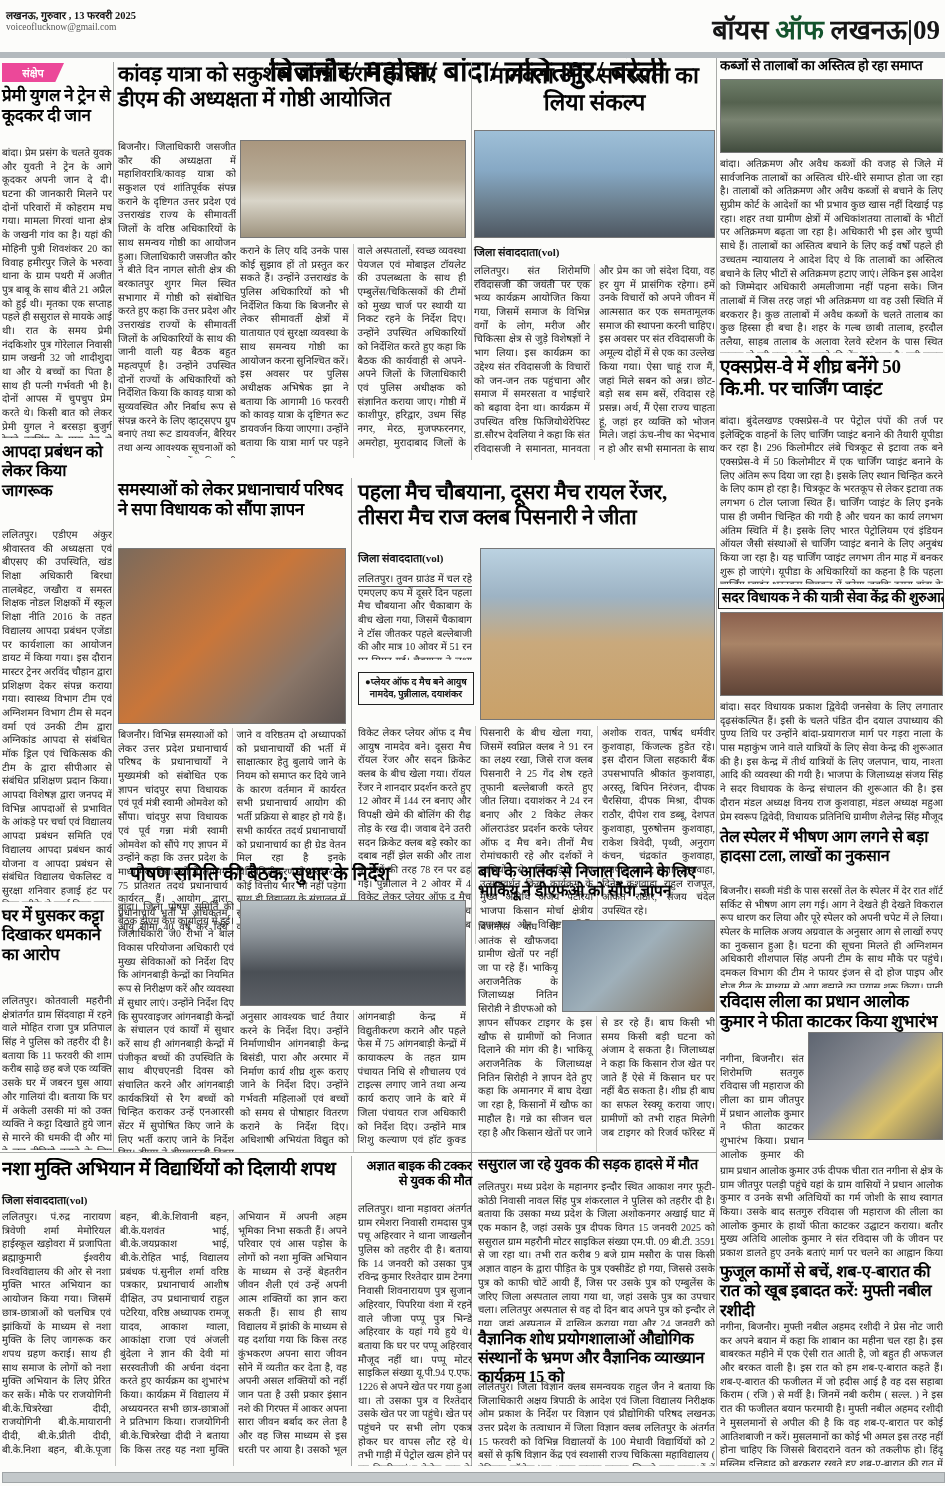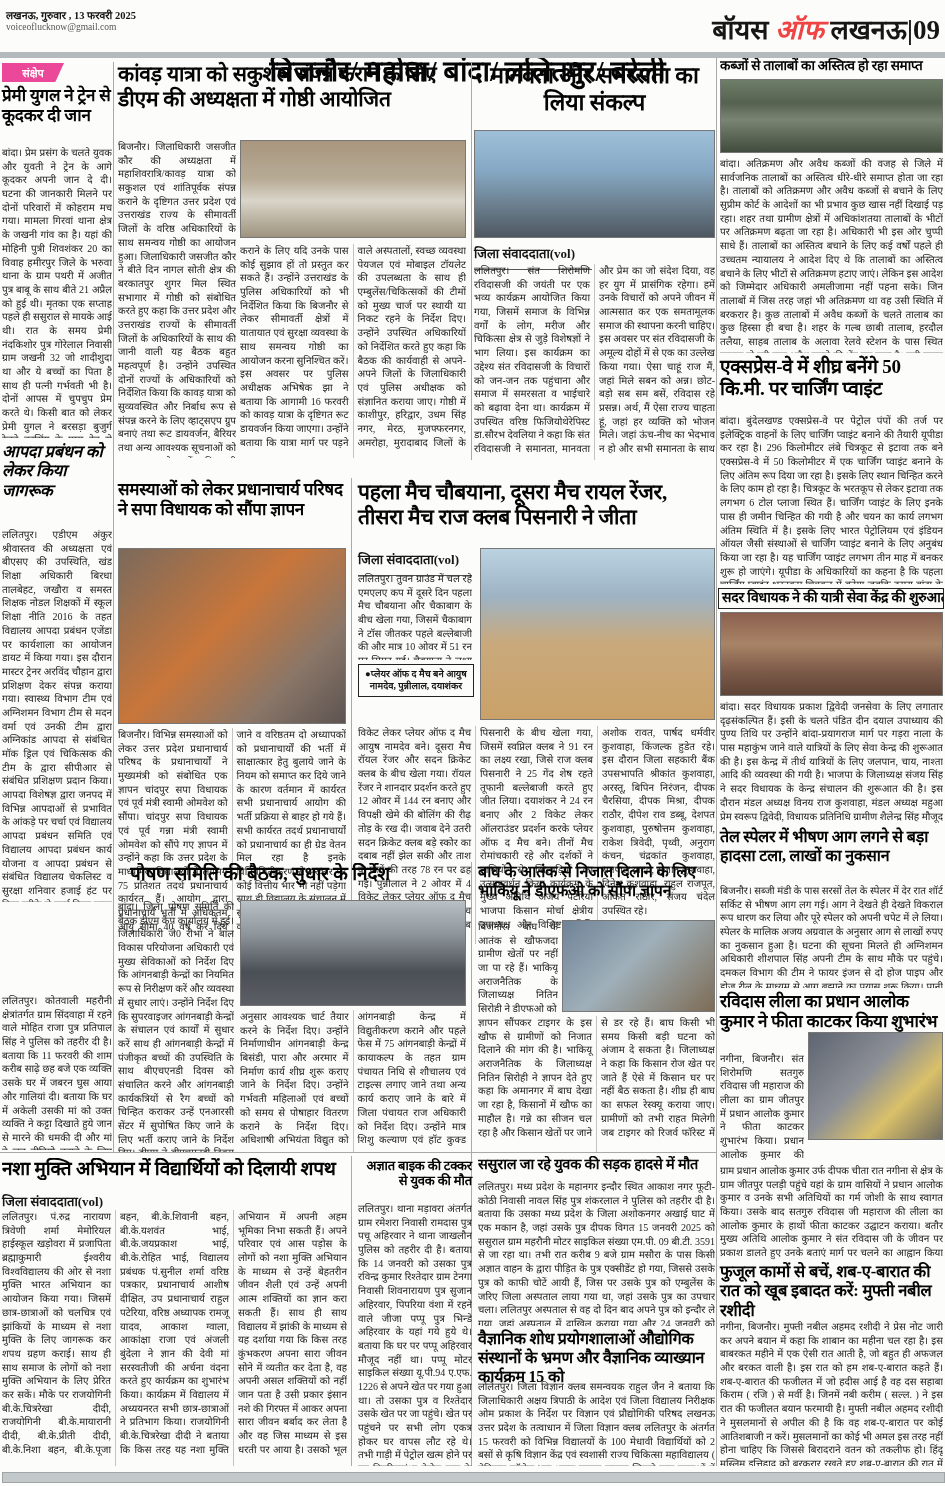--- a/index.html
+++ b/index.html
@@ -3,29 +3,29 @@
 <meta charset="utf-8">
 <style>
   html,body{margin:0;padding:0;background:#e8e8e4;}
   #page{position:relative;width:945px;height:1486px;background:#fcfcfa;margin:0 auto;overflow:hidden;
         font-family:"Liberation Serif","DejaVu Serif",serif;color:#161616;}
   .abs{position:absolute;}
   .head{font-weight:700;color:#050505;line-height:1.18;letter-spacing:-0.2px;}
   .body{font-size:10px;line-height:1.37;text-align:justify;color:#1c1c1c;overflow:hidden;}
   .cols2{column-count:2;column-gap:9px;column-rule:1px solid #c3c3c0;}
   .cols3{column-count:3;column-gap:9px;column-rule:1px solid #c3c3c0;}
-  .byline{font-weight:700;font-size:13px;border-bottom:1px solid #555;padding-bottom:7px;font-family:Liberation Serif, serif;}
+  .byline{font-weight:700;font-size:11px;border-bottom:1px solid #555;padding-bottom:21px;font-family:Liberation Serif, serif;}
   .photo{background:#9a9a90;box-shadow:inset 0 0 0 1px #777;}
   .vline{width:1px;background:#a8aaa8;}
   .hline{height:1px;background:#a8aaa8;}
   .brief{background:#ec4899;color:#fff;font-weight:700;font-size:11px;text-align:center;
          clip-path:polygon(0 0,100% 0,86% 100%,0 100%);padding-top:2px;}
-  .playerbox{border:1.5px solid #222;font-weight:700;font-size:9.5px;line-height:1.3;padding:3px 4px;text-align:center;}
+  .playerbox{border:1.5px solid #222;font-weight:700;font-size:9.5px;line-height:1.3;padding:3px 4px;text-align:center;margin-top:8px;}
   .masthead{font-weight:700;}
-  .masthead .gray{color:#ef4444;font-style:italic;}
+  .masthead .gray{color:#14532d;}
   .boxedhead{border:1.5px solid #222;padding:1px 3px;}
 </style>
 </head>
 <body>
 
 <div id="page">
 
   <div class="abs" style="left:6px;top:8px;width:205px;">
     <div style="font-size:10.5px;font-weight:700;">लखनऊ, गुरुवार , 13 फरवरी 2025</div>
     <div style="font-size:9.5px;color:#555;">voiceoflucknow@gmail.com</div>
@@ -44,23 +44,24 @@
   <div class="abs vline" style="left:471px;top:62px;height:398px;"></div>
   <div class="abs vline" style="left:471px;top:862px;height:604px;"></div>
   <div class="abs vline" style="left:716px;top:58px;height:1408px;"></div>
   <div class="abs hline" style="left:0;top:1152px;width:716px;"></div>
 
   <div class="abs brief" style="left:2px;top:63px;width:62px;height:17px;">संक्षेप</div>
 
   <div class="abs head" style="left:2px;top:86px;width:110px;font-size:17px;">प्रेमी युगल ने ट्रेन से कूदकर दी जान</div>
   <div class="abs body" style="left:2px;top:146px;width:110px;height:292px;">बांदा। प्रेम प्रसंग के चलते युवक और युवती ने ट्रेन के आगे कूदकर अपनी जान दे दी। घटना की जानकारी मिलने पर दोनों परिवारों में कोहराम मच गया। मामला गिरवां थाना क्षेत्र के जखनी गांव का है। यहां की मोहिनी पुत्री शिवशंकर 20 का विवाह हमीरपुर जिले के भरुवा थाना के ग्राम पथरी में अजीत पुत्र बाबू के साथ बीते 21 अप्रैल को हुई थी। मृतका एक सप्ताह पहले ही ससुराल से मायके आई थी। रात के समय प्रेमी नंदकिशोर पुत्र गोरेलाल निवासी ग्राम जखनी 32 जो शादीशुदा था और ये बच्चों का पिता है साथ ही पत्नी गर्भवती भी है। दोनों आपस में चुपचुप प्रेम करते थे। किसी बात को लेकर प्रेमी युगल ने बरसड़ा बुजुर्ग रेलवे क्रासिंग के पास ट्रेन से कटकर अपनी जान दे दी। घटना की जानकारी मिलने पर दोनों परिवारों के लोगों में कोहराम मच गया। युवक और युवती के परिजन इस घटना के बारे में कुछ भी बताने को तैयार नहीं हैं। पुलिस क्षेत्राधिकारी नरैनी अंबुजा त्रिवेदी ने कहा कि मामले की जांच की जा रही है। पुलिस ने शवों का पंचनामा कर पोस्टमार्टम के लिए मेडिकल कालेज भेज दिया है।</div>
 
-  <div class="abs head" style="left:2px;top:442px;width:110px;font-size:16.5px;font-style:italic;">आपदा प्रबंधन को लेकर किया जागरूक</div>
+  <div class="abs head" style="left:2px;top:442px;width:110px;font-size:16.5px;">आपदा प्रबंधन को लेकर किया जागरूक</div>
   <div class="abs body" style="left:2px;top:528px;width:110px;height:374px;">ललितपुर। एडीएम अंकुर श्रीवास्तव की अध्यक्षता एवं बीएसए की उपस्थिति, खंड शिक्षा अधिकारी बिरधा तालबेहट, जखौरा व समस्त शिक्षक नोडल शिक्षकों में स्कूल शिक्षा नीति 2016 के तहत विद्यालय आपदा प्रबंधन एजेंडा पर कार्यशाला का आयोजन डायट में किया गया। इस दौरान मास्टर ट्रेनर अरविंद चौहान द्वारा प्रशिक्षण देकर संपन्न कराया गया। स्वास्थ्य विभाग टीम एवं अग्निशमन विभाग टीम से मदन वर्मा एवं उनकी टीम द्वारा अग्निकांड आपदा से संबंधित मॉक ड्रिल एवं चिकित्सक की टीम के द्वारा सीपीआर से संबंधित प्रशिक्षण प्रदान किया। आपदा विशेषज्ञ द्वारा जनपद में विभिन्न आपदाओं से प्रभावित के आंकड़े पर चर्चा एवं विद्यालय आपदा प्रबंधन समिति एवं विद्यालय आपदा प्रबंधन कार्य योजना व आपदा प्रबंधन से संबंधित विद्यालय चेकलिस्ट व सुरक्षा शनिवार हजाई हंट पर किस तरीके से कार्य किया जाना चाहिए, इससे संबंधित प्रस्तावित कार्य योजना एवं बच्चों द्वारा ग्रुप के माध्यम से विद्यालय के आसपास एवं विद्यालय के रास्ते में आने वाले जोखिम का आंकलन भी चिन्हिकरण और सुरक्षित शनिवार में विस्तृत चर्चा एवं अभिभावक गोष्ठी में करके आपदा प्रबंधन के बारे में जागरूक करना आदि पर विस्तार चर्चा किया गया।</div>
 
+  <div class="abs head" style="left:2px;top:906px;width:110px;font-size:16.5px;">घर में घुसकर कट्टा दिखाकर धमकाने का आरोप</div>
   <div class="abs body" style="left:2px;top:994px;width:110px;height:156px;">ललितपुर। कोतवाली महरौनी क्षेत्रांतर्गत ग्राम सिंदवाहा में रहने वाले मोहित राजा पुत्र प्रतिपाल सिंह ने पुलिस को तहरीर दी है। बताया कि 11 फरवरी की शाम करीब साढ़े छह बजे एक व्यक्ति उसके घर में जबरन घुस आया और गालियां दी। बताया कि घर में अकेली उसकी मां को उक्त व्यक्ति ने कट्टा दिखाते हुये जान से मारने की धमकी दी और मां ने जब वीडियो बनाने के लिए मोबाइल उठाया तो उक्त व्यक्ति वहां से भाग गया। मोहित राजा ने पुलिस से मामले में जांच करायी जाकर उक्त व्यक्ति के खिलाफ कार्यवाही किये जाने की गुहार लगायी है।</div>
 
   <div class="abs head" style="left:118px;top:62px;width:350px;font-size:21px;">कांवड़ यात्रा को सकुशल संपन्न कराने के लिए डीएम की अध्यक्षता में गोष्ठी आयोजित</div>
   <div class="abs photo" style="left:240px;top:140px;width:226px;height:98px;background:linear-gradient(180deg,#a9967e 0%,#b7ab96 40%,#d9d5c9 62%,#9c917c 100%);"></div>
   <div class="abs body" style="left:118px;top:140px;width:118px;height:318px;">बिजनौर। जिलाधिकारी जसजीत कौर की अध्यक्षता में महाशिवरात्रि/कावड़ यात्रा को सकुशल एवं शांतिपूर्वक संपन्न कराने के दृष्टिगत उत्तर प्रदेश एवं उत्तराखंड राज्य के सीमावर्ती जिलों के वरिष्ठ अधिकारियों के साथ समन्वय गोष्ठी का आयोजन हुआ। जिलाधिकारी जसजीत कौर ने बीते दिन नागल सोती क्षेत्र की बरकातपुर शुगर मिल स्थित सभागार में गोष्ठी को संबोधित करते हुए कहा कि उत्तर प्रदेश और उत्तराखंड राज्यों के सीमावर्ती जिलों के अधिकारियों के साथ की जानी वाली यह बैठक बहुत महत्वपूर्ण है। उन्होंने उपस्थित दोनों राज्यों के अधिकारियों को निर्देशित किया कि कावड़ यात्रा को सुव्यवस्थित और निर्बाध रूप से संपन्न करने के लिए व्हाट्सएप ग्रुप बनाएं तथा रूट डायवर्जन, बैरियर तथा अन्य आवश्यक सूचनाओं को उस पर अपलोड करें ताकि सभी अधिकारी एक दूसरे से संपर्क में रह सकें और जरूरत पड़ने पर एक दूसरे के साथ संपर्क एवं समन्वय बनाए रखें। उन्होंने उपस्थित अधिकारियों का आह्वान करते हुए कहा कि कावड़ यात्रा एवं महाशिवरात्रि पर्व को सकुशल संपन्न</div>
   <div class="abs body cols2" style="left:240px;top:244px;width:226px;height:214px;">कराने के लिए यदि उनके पास कोई सुझाव हों तो प्रस्तुत कर सकते हैं। उन्होंने उत्तराखंड के पुलिस अधिकारियों को भी निर्देशित किया कि बिजनौर से लेकर सीमावर्ती क्षेत्रों में यातायात एवं सुरक्षा व्यवस्था के साथ समन्वय गोष्ठी का आयोजन करना सुनिश्चित करें। इस अवसर पर पुलिस अधीक्षक अभिषेक झा ने बताया कि आगामी 16 फरवरी को कावड़ यात्रा के दृष्टिगत रूट डायवर्जन किया जाएगा। उन्होंने बताया कि यात्रा मार्ग पर पड़ने वाले अस्पतालों, स्वच्छ व्यवस्था पेयजल एवं मोबाइल टॉयलेट की उपलब्धता के साथ ही एम्बुलेंस/चिकित्सकों की टीमों को मुख्य चार्ज पर स्थायी या निकट रहने के निर्देश दिए। उन्होंने उपस्थित अधिकारियों को निर्देशित करते हुए कहा कि बैठक की कार्यवाही से अपने-अपने जिलों के जिलाधिकारी एवं पुलिस अधीक्षक को संज्ञानित कराया जाए। गोष्ठी में काशीपुर, हरिद्वार, उधम सिंह नगर, मेरठ, मुजफ्फरनगर, अमरोहा, मुरादाबाद जिलों के वरिष्ठ प्रशासनिक एवं पुलिस अधिकारी मौजूद थे।</div>
 
   <div class="abs head" style="left:474px;top:62px;width:241px;font-size:23px;text-align:center;">मानवता और समरसता का लिया संकल्प</div>
   <div class="abs photo" style="left:474px;top:130px;width:241px;height:108px;background:linear-gradient(180deg,#9fc0d8 0%,#86a8c4 38%,#6b7f8e 70%,#4d5660 100%);"></div>
   <div class="abs byline" style="left:474px;top:244px;width:118px;">जिला संवाददाता(vol)</div>

